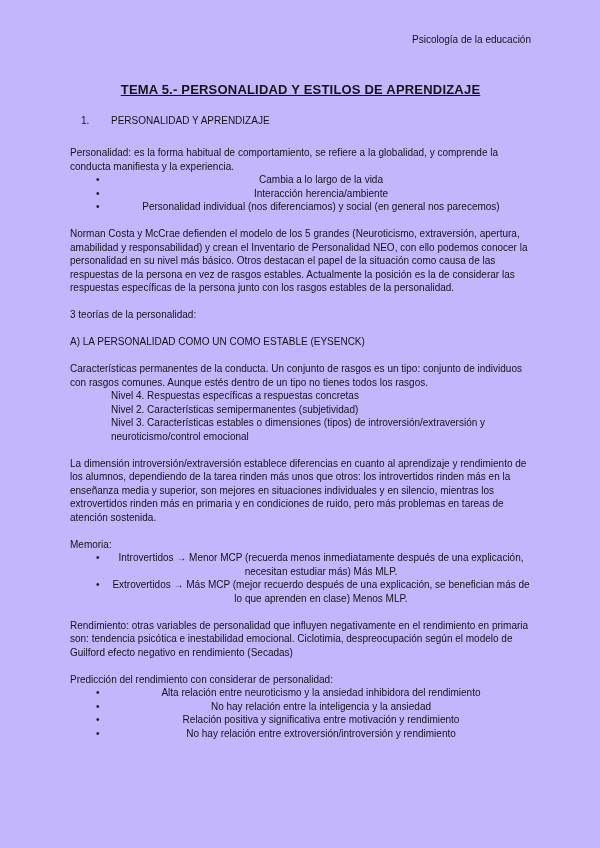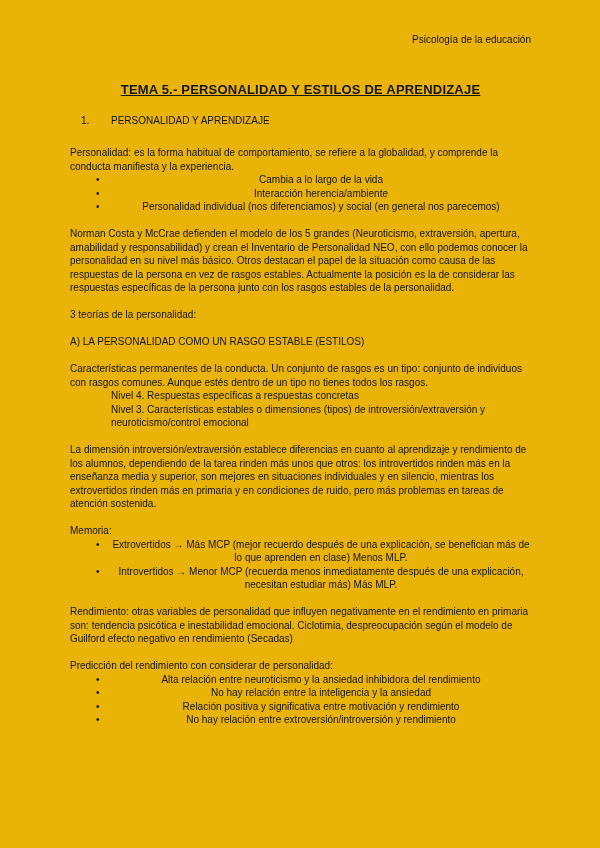--- a/index.html
+++ b/index.html
@@ -5,21 +5,21 @@
   html, body {
     margin: 0;
     padding: 0;
     background: #e8e8e8;
   }
   .page {
     position: relative;
     width: 600px;
     height: 848px;
     margin: 0 auto;
-    background: #eab308;
+    background: #c4b5fd;
     color: #141414;
     font-family: "Liberation Sans", "DejaVu Sans", sans-serif;
     font-size: 10px;
     line-height: 13.5px;
     box-sizing: border-box;
     padding: 33px 69px 20px 70px;
     overflow: hidden;
   }
   .running-header {
     text-align: right;
@@ -91,36 +91,37 @@
   <ul class="doc-list">
     <li>Cambia a lo largo de la vida</li>
     <li>Interacción herencia/ambiente</li>
     <li>Personalidad individual (nos diferenciamos) y social (en general nos parecemos)</li>
   </ul>
 
   <p>Norman Costa y McCrae defienden el modelo de los 5 grandes (Neuroticismo, extraversión, apertura, amabilidad y responsabilidad) y crean el Inventario de Personalidad NEO, con ello podemos conocer la personalidad en su nivel más básico. Otros destacan el papel de la situación como causa de las respuestas de la persona en vez de rasgos estables. Actualmente la posición es la de considerar las respuestas específicas de la persona junto con los rasgos estables de la personalidad.</p>
 
   <p>3 teorías de la personalidad:</p>
 
-  <p class="subheading">A) LA PERSONALIDAD COMO UN RASGO ESTABLE (ESTILOS)</p>
+  <p class="subheading">A) LA PERSONALIDAD COMO UN COMO ESTABLE (EYSENCK)</p>
 
   <p class="lead">Características permanentes de la conducta. Un conjunto de rasgos es un tipo: conjunto de individuos con rasgos comunes. Aunque estés dentro de un tipo no tienes todos los rasgos.</p>
 
   <div class="levels">
     <div>Nivel 4. Respuestas específicas a respuestas concretas</div>
+    <div>Nivel 2. Características semipermanentes (subjetividad)</div>
     <div>Nivel 3. Características estables o dimensiones (tipos) de introversión/extraversión y neuroticismo/control emocional</div>
   </div>
 
   <p>La dimensión introversión/extraversión establece diferencias en cuanto al aprendizaje y rendimiento de los alumnos, dependiendo de la tarea rinden más unos que otros: los introvertidos rinden más en la enseñanza media y superior, son mejores en situaciones individuales y en silencio, mientras los extrovertidos rinden más en primaria y en condiciones de ruido, pero más problemas en tareas de atención sostenida.</p>
 
   <p class="lead">Memoria:</p>
 
   <ul class="doc-list">
+    <li>Introvertidos → Menor MCP (recuerda menos inmediatamente después de una explicación, necesitan estudiar más) Más MLP.</li>
     <li>Extrovertidos → Más MCP (mejor recuerdo después de una explicación, se benefician más de lo que aprenden en clase) Menos MLP.</li>
-    <li>Introvertidos → Menor MCP (recuerda menos inmediatamente después de una explicación, necesitan estudiar más) Más MLP.</li>
   </ul>
 
   <p>Rendimiento: otras variables de personalidad que influyen negativamente en el rendimiento en primaria son: tendencia psicótica e inestabilidad emocional. Ciclotimia, despreocupación según el modelo de Guilford efecto negativo en rendimiento (Secadas)</p>
 
 
   <p class="lead">Predicción del rendimiento con considerar de personalidad:</p>
 
   <ul class="doc-list">
     <li>Alta relación entre neuroticismo y la ansiedad inhibidora del rendimiento</li>
     <li>No hay relación entre la inteligencia y la ansiedad</li>

